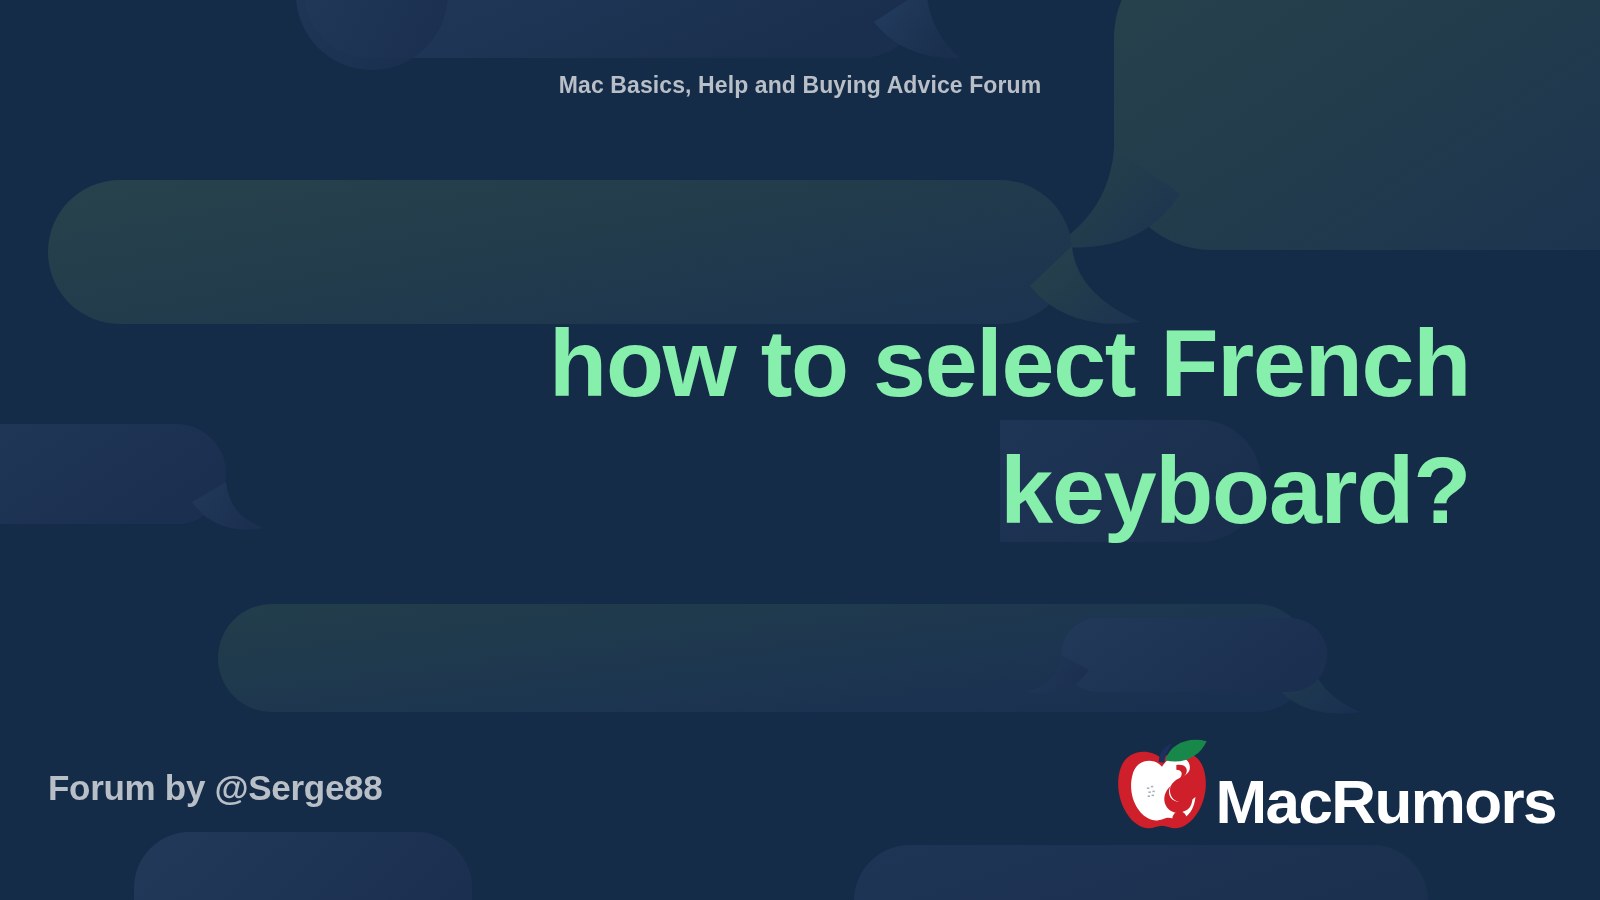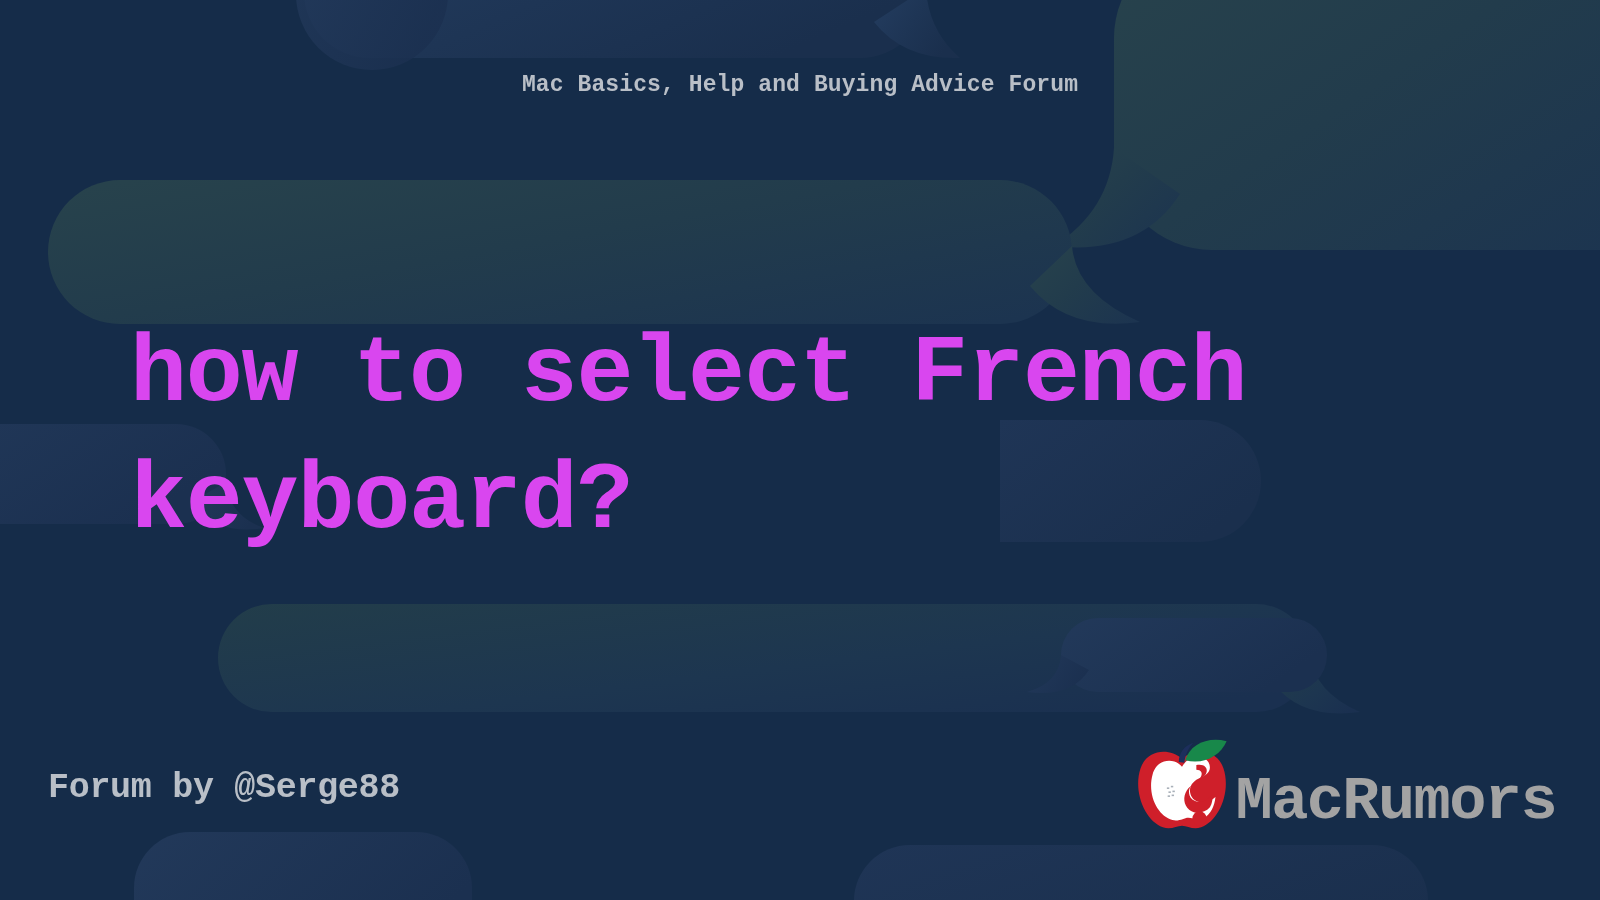--- a/index.html
+++ b/index.html
@@ -10,21 +10,21 @@
     height: 900px;
     overflow: hidden;
     background: #142a45;
   }
 
   #card {
     position: relative;
     width: 1600px;
     height: 900px;
     background: #152c49;
-    font-family: Liberation Mono, monospace;
+    font-family: Liberation Sans, sans-serif;
     overflow: hidden;
   }
 
   
   #bubbles {
     position: absolute;
     inset: 0;
     width: 1600px;
     height: 900px;
     z-index: 0;
@@ -47,28 +47,28 @@
     text-align: center;
     font-size: 23px;
     font-weight: bold;
     letter-spacing: 0.1px;
     color: #b9bfc7;
     white-space: nowrap;
   }
 
   .thread-title {
     position: absolute;
-    top: 312px;
+    top: 300px;
     left: 130px;
     width: 1340px;
-    text-align: left;
+    text-align: right;
     font-size: 95px;
     line-height: 1.34;
     font-weight: bold;
-    color: #d946ef;
+    color: #86efac;
     letter-spacing: -1.2px;
   }
 
   .posted-by {
     position: absolute;
     left: 48px;
     top: 768px;
     font-size: 35px;
     font-weight: bold;
     color: #b9bfc7;
@@ -90,21 +90,21 @@
   .brand-mark {
     width: 96px;
     height: 94px;
     flex: 0 0 auto;
     display: block;
   }
 
   .brand-word {
     font-size: 62px;
     font-weight: bold;
-    color: #a3a3a3;
+    color: #ffffff;
     letter-spacing: -1.6px;
     line-height: 1;
     white-space: nowrap;
     position: relative;
     top: 3px;
     margin-top: 28px;
   }
 </style>
 </head>
 <body>

